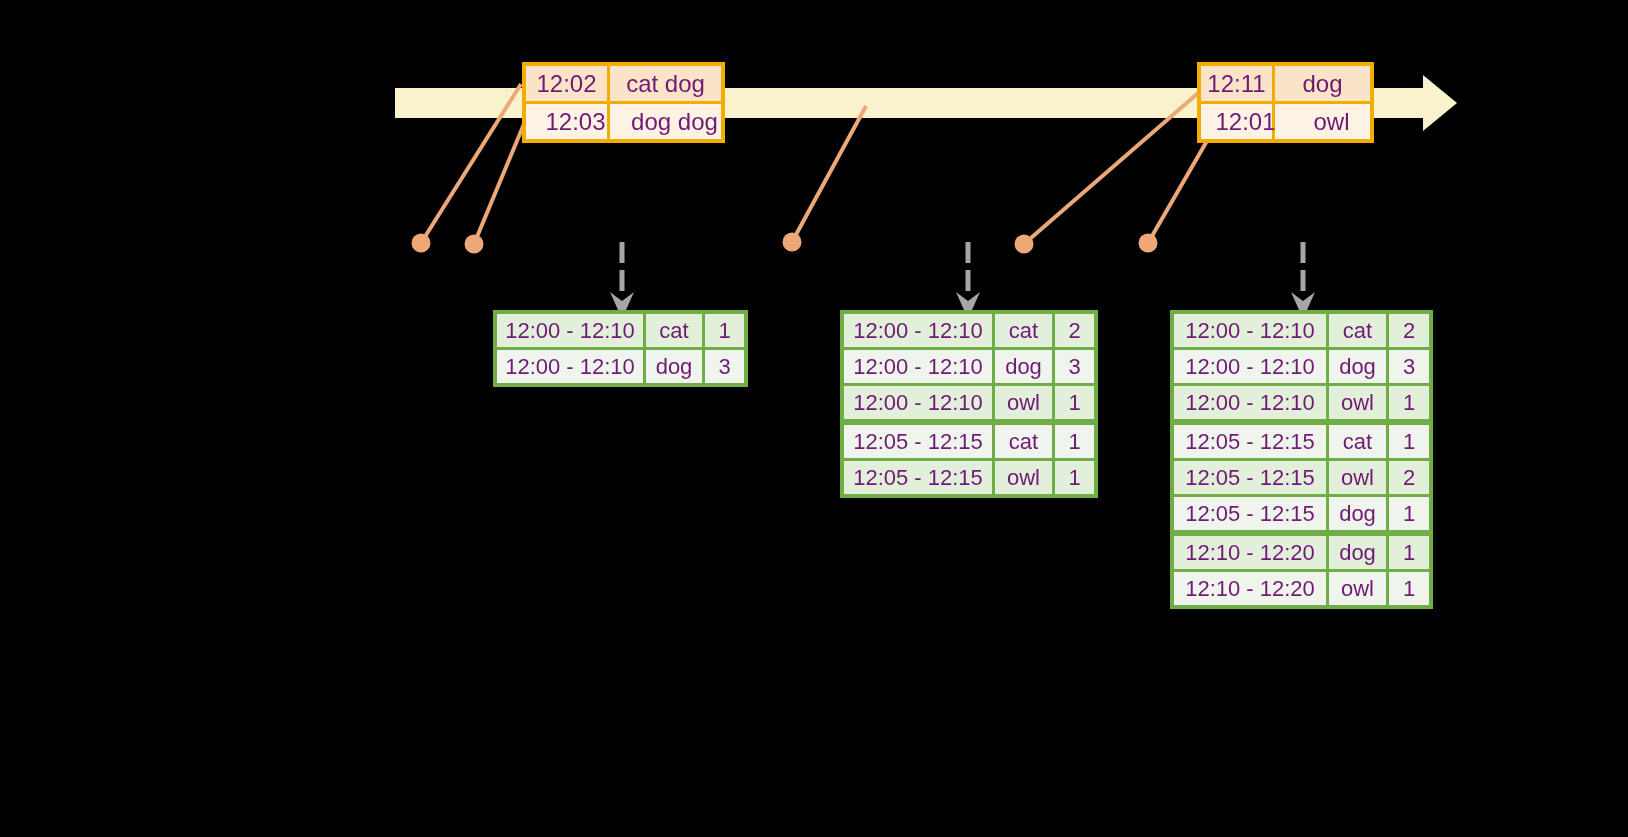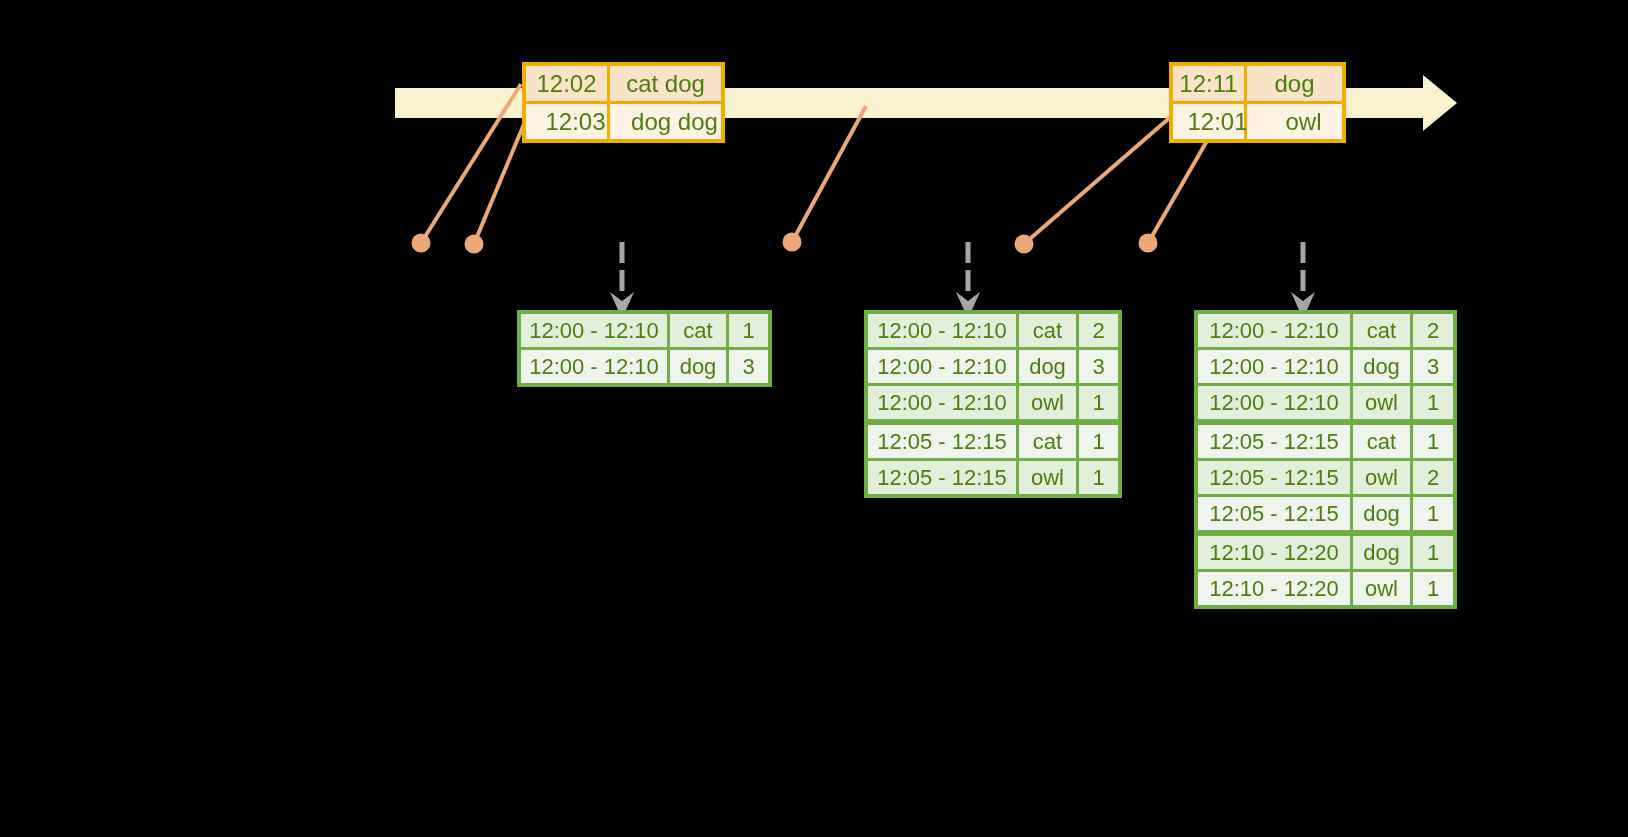--- a/index.html
+++ b/index.html
@@ -4,21 +4,21 @@
 <style>
   * { box-sizing: border-box; margin: 0; padding: 0; }
   html,body { background:#000; }
   .canvas {
     position: relative;
     width: 1628px;
     height: 837px;
     background: #000000;
     overflow: hidden;
     font-family: "Liberation Sans", "DejaVu Sans", sans-serif;
-    color: #4d7c0f;
+    color: #701a75;
     border-radius: 30px;
   }
 
   
   .timeline-band {
     position: absolute;
     left: 395px; top: 88px;
     width: 1028px; height: 30px;
     background: #FAF1CD;
     z-index: 1;
@@ -54,33 +54,32 @@
   .etable .cell {
     display: flex;
     align-items: center;
     justify-content: center;
     white-space: nowrap;
   }
   .e-dark  { background: #FAE3C6; }
   .e-light { background: #FDF2E3; padding-left: 18px; }
   #etableA { left: 522px; top: 62px; width: 203px; height: 81px; grid-template-columns: 81px 1fr; grid-template-rows: 1fr 1fr; }
   #etableB { left: 867px; top: 85px; width: 205px; height: 38px; grid-template-columns: 82px 1fr; grid-template-rows: 1fr; }
-  #etableC { left: 1169px; top: 62px; width: 177px; height: 81px; grid-template-columns: 71px 1fr; grid-template-rows: 1fr 1fr; }
+  #etableC { left: 1197px; top: 62px; width: 177px; height: 81px; grid-template-columns: 71px 1fr; grid-template-rows: 1fr 1fr; }
 
   
   .rtable {
     position: absolute;
     border: 4px solid #70AD47;
     background: #70AD47;
     display: flex;
     flex-direction: column;
     gap: 3px;
     z-index: 3;
     font-size: 22px;
-    margin-left: 24px;
   }
   .rrow { display: grid; gap: 3px; flex: 0 0 33px; }
   .rrow .cell {
     display: flex;
     align-items: center;
     justify-content: center;
     white-space: nowrap;
   }
   .r-dark  .cell { background: #E2EFDA; }
   .r-light .cell { background: #EFF5EC; }

